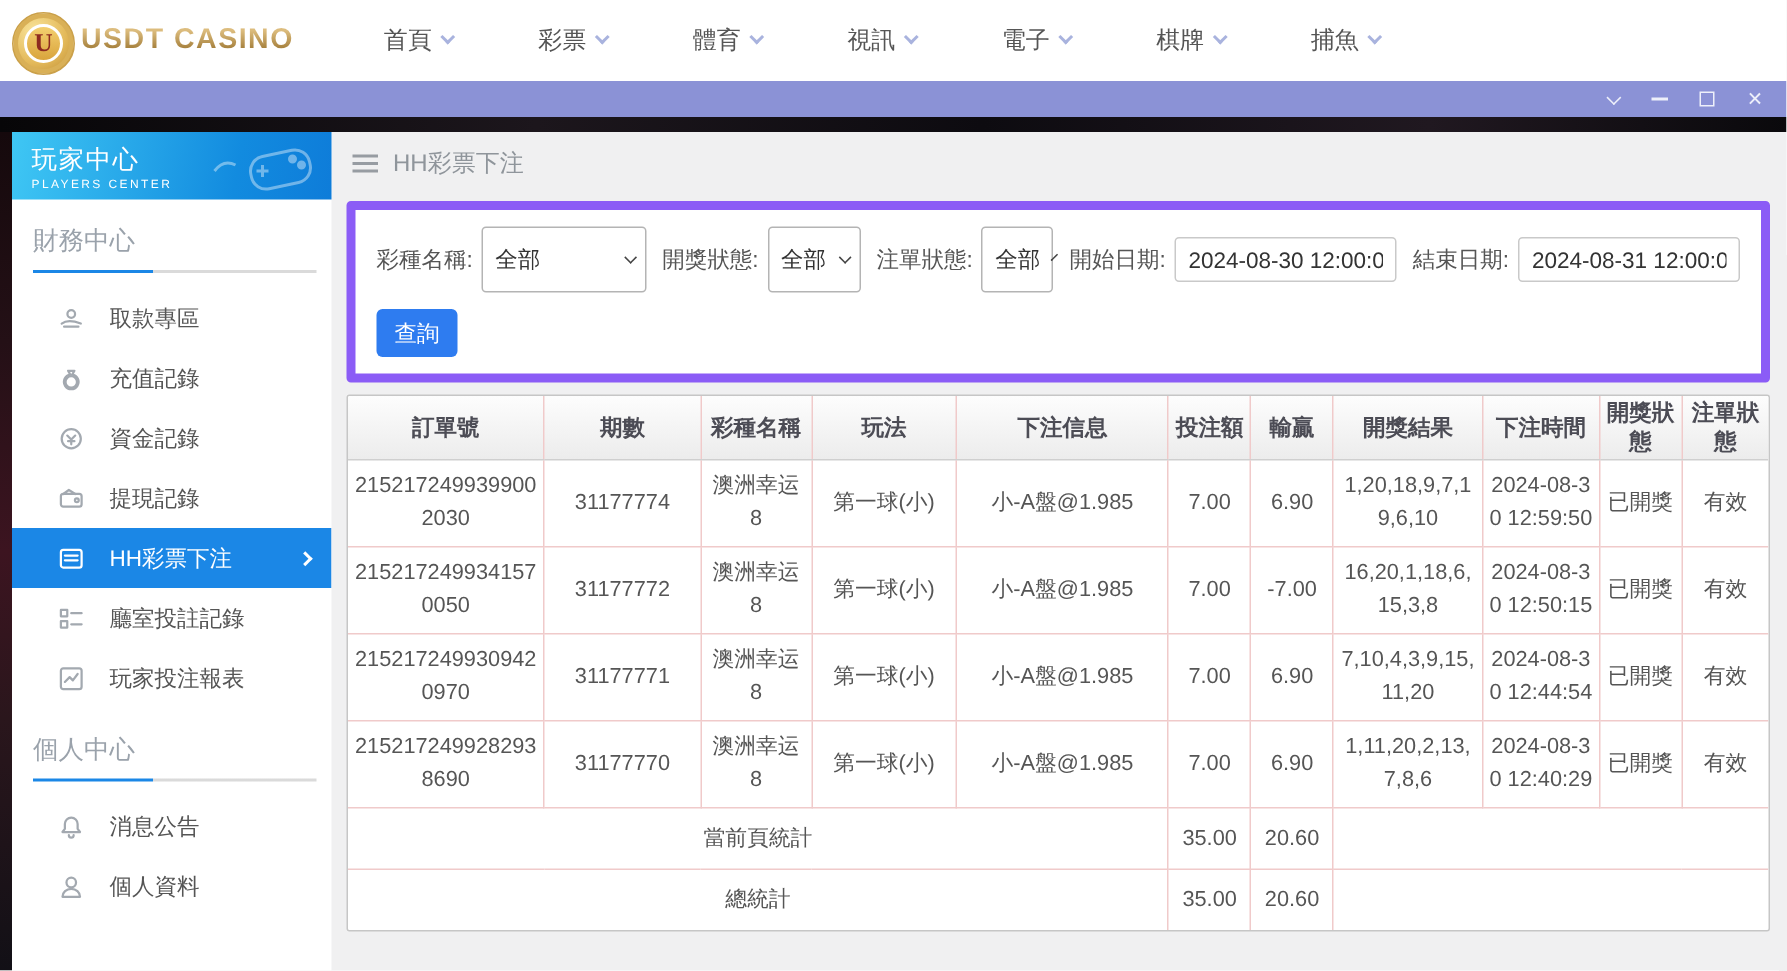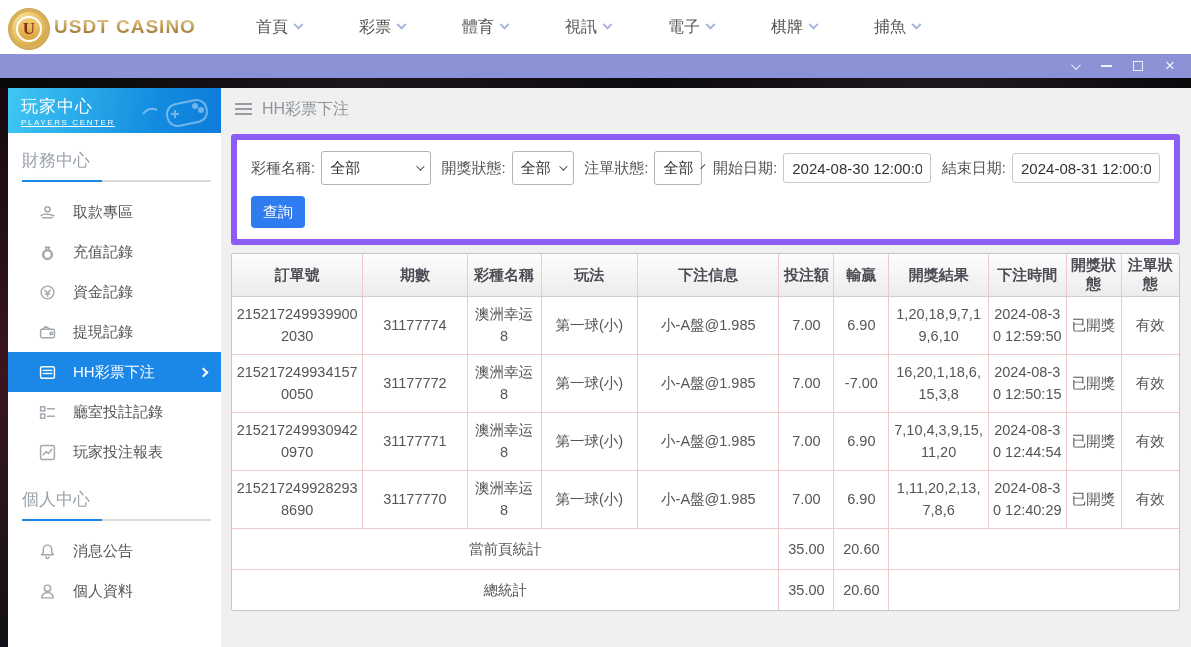--- a/index.html
+++ b/index.html
@@ -40,21 +40,21 @@
   
   .main { display:flex; height:559px; }
   .left-edge { width:8px;
     background:linear-gradient(180deg,#15090c 0%,#241016 25%,#3c1420 50%,#2a161c 70%,#121016 100%); }
 
   
   .sidebar { width:213px; background:#ffffff; flex-shrink:0; }
   .sb-header { height:45px; background:linear-gradient(100deg,#3fc7f4,#128bdf 70%,#0e7cd9);
     color:#fff; padding:7px 0 0 13px; position:relative; overflow:hidden; }
   .sb-title { font-size:17px; font-weight:500; letter-spacing:1px; }
-  .sb-sub { font-size:8px; letter-spacing:1.6px; margin-top:0;text-decoration:underline; }
+  .sb-sub { font-size:8px; letter-spacing:1.6px; margin-top:0; }
   .sb-gamepad { position:absolute; right:10px; top:6px; opacity:.4; }
   .sb-section-label { margin:16px 14px 8px 14px; font-size:17px; color:#9aa2ab; }
   .sb-underline { height:2px; margin:0 10px 10px 14px;
     background:linear-gradient(to right,#1b87e6 0,#1b87e6 80px,#dadada 80px); }
   .sb-item { height:40px; display:flex; align-items:center; padding:0 14px 0 30px;
     gap:17px; font-size:15px; color:#555; cursor:pointer; }
   .sb-item .icn { width:18px; height:18px; display:flex; align-items:center; justify-content:center; }
   .sb-item.active { background:#1b87e6; color:#fff; }
   .sb-item .grow { flex:1; }
   .chev-right { width:7px; height:7px; border-right:2px solid #fff; border-bottom:2px solid #fff;
@@ -64,21 +64,21 @@
   .content { flex:1; background:#f0f0f1; overflow:hidden; }
   .content-header { height:42px; display:flex; align-items:center; gap:10px; padding-left:14px;
     color:#8f959b; font-size:16px; }
   .hamburger { width:17px; display:flex; flex-direction:column; gap:3px; cursor:pointer; }
   .hamburger span { height:2px; background:#979ca2; }
 
   .filter-panel { background:#fff; border:6px solid #8b5cf6; border-radius:3px;
     margin:4px 11px 0 10px; padding:11px 14px; }
   .filter-row { display:flex; align-items:center; font-size:15px; color:#555; white-space:nowrap; }
   .flabel { margin-right:6px; }
-  .sel { height:34px; border:1px solid #b4b4b4; border-radius:3px; background:#fff;
+  .sel { height:44px; border:1px solid #b4b4b4; border-radius:3px; background:#fff;
     display:flex; align-items:center; justify-content:space-between; padding:0 8px;
     font-size:15px; color:#333; cursor:pointer; }
   .sel-caret { width:6px; height:6px; border-right:1.8px solid #444; border-bottom:1.8px solid #444;
     transform:rotate(45deg) translateY(-2px); margin-left:8px; }
   .s1 { width:122px; } .s2 { width:66px; } .s3 { width:48px; }
   .gap { width:12px; }
   .txt { height:30px; border:1px solid #c9c9c9; border-radius:3px; padding:0 8px;
     font-size:15px; color:#333; width:148px; font-family:inherit; }
   .btn-row { margin-top:11px; }
   .search-btn { width:54px; height:32px; background:#2e7cf0; border:none; border-radius:4px;

